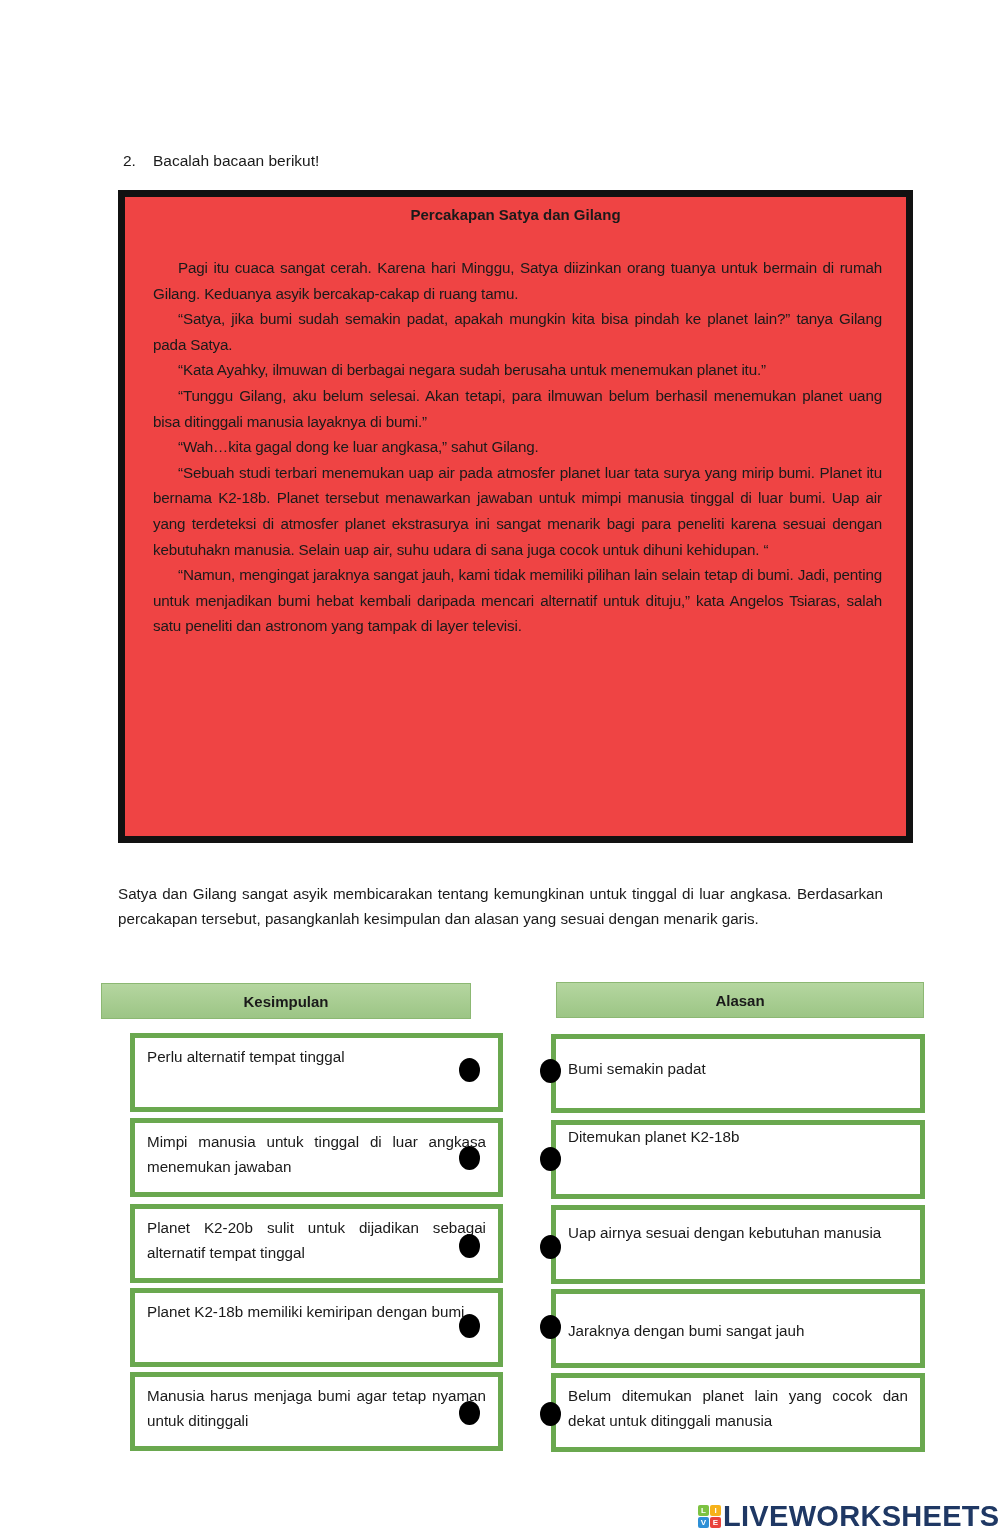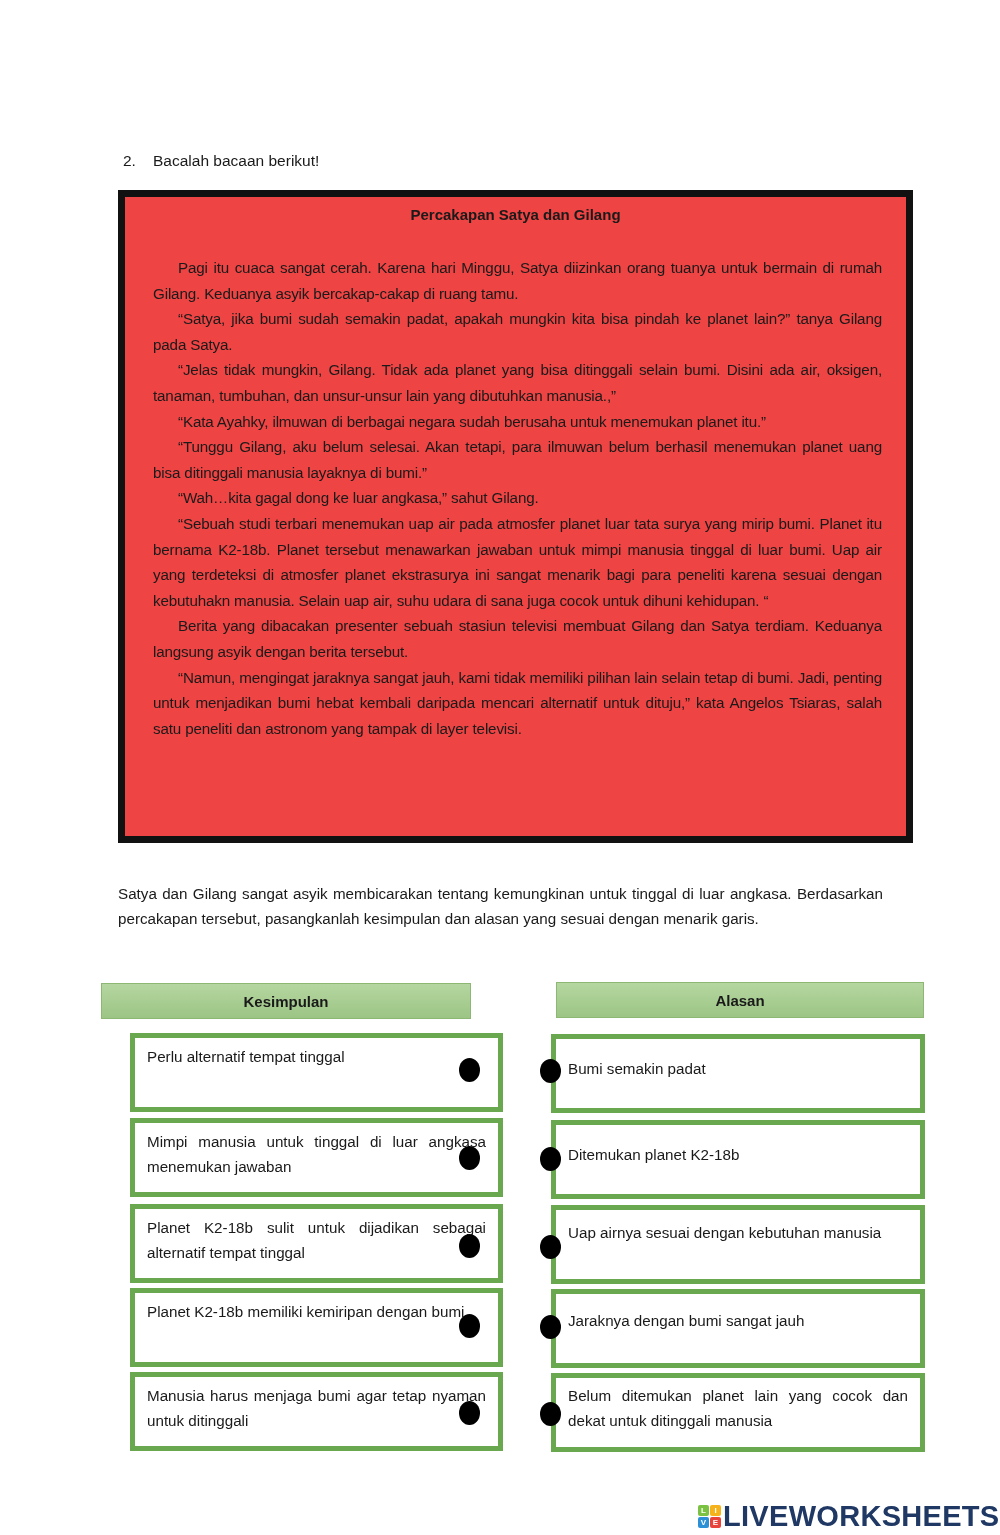--- a/index.html
+++ b/index.html
@@ -38,61 +38,59 @@
 <div class="q-heading">
   <span class="num">2.</span>
   <span>Bacalah bacaan berikut!</span>
 </div>
 
 <div class="reading-box">
   <div class="reading-title">Percakapan Satya dan Gilang</div>
   <div class="reading-body">
     <p>Pagi itu cuaca sangat cerah. Karena hari Minggu, Satya diizinkan orang tuanya untuk bermain di rumah Gilang. Keduanya asyik bercakap-cakap di ruang tamu.</p>
     <p>“Satya, jika bumi sudah semakin padat, apakah mungkin kita bisa pindah ke planet lain?” tanya Gilang pada Satya.</p>
-    <p>“Jelas tidak mungkin, Gilang. Tidak ada planet yang bisa ditinggali selain bumi. Disini ada air, oksigen, tanaman, tumbuhan, dan unsur-unsur lain yang dibutuhkan manusia.,”</p>
     <p>“Kata Ayahky, ilmuwan di berbagai negara sudah berusaha untuk menemukan planet itu.”</p>
     <p>“Tunggu Gilang, aku belum selesai. Akan tetapi, para ilmuwan belum berhasil menemukan planet uang bisa ditinggali manusia layaknya di bumi.”</p>
     <p>“Wah…kita gagal dong ke luar angkasa,” sahut Gilang.</p>
     <p>“Sebuah studi terbari menemukan uap air pada atmosfer planet luar tata surya yang mirip bumi. Planet itu bernama K2-18b. Planet tersebut menawarkan jawaban untuk mimpi manusia tinggal di luar bumi. Uap air yang terdeteksi di atmosfer planet ekstrasurya ini sangat menarik bagi para peneliti karena sesuai dengan kebutuhakn manusia. Selain uap air, suhu udara di sana juga cocok untuk dihuni kehidupan. “</p>
-    <p>Berita yang dibacakan presenter sebuah stasiun televisi membuat Gilang dan Satya terdiam. Keduanya langsung asyik dengan berita tersebut.</p>
     <p>“Namun, mengingat jaraknya sangat jauh, kami tidak memiliki pilihan lain selain tetap di bumi. Jadi, penting untuk menjadikan bumi hebat kembali daripada mencari alternatif untuk dituju,” kata Angelos Tsiaras, salah satu peneliti dan astronom yang tampak di layer televisi.</p>
   </div>
 </div>
 
 <div class="instruction">Satya dan Gilang sangat asyik membicarakan tentang kemungkinan untuk tinggal di luar angkasa. Berdasarkan percakapan tersebut, pasangkanlah kesimpulan dan alasan yang sesuai dengan menarik garis.</div>
 
 <div class="col-header left">Kesimpulan</div>
 <div class="col-header right">Alasan</div>
 
 <div class="card left" style="top:1033px;height:79px;">
   <span class="txt">Perlu alternatif tempat tinggal</span>
 </div>
 <div class="card left" style="top:1118px;height:79px;">
   <span class="txt">Mimpi manusia untuk tinggal di luar angkasa menemukan jawaban</span>
 </div>
 <div class="card left" style="top:1204px;height:79px;">
-  <span class="txt">Planet K2-18b sulit untuk dijadikan sebagai alternatif tempat tinggal</span>
+  <span class="txt">Planet K2-20b sulit untuk dijadikan sebagai alternatif tempat tinggal</span>
 </div>
 <div class="card left" style="top:1288px;height:79px;">
   <span class="txt">Planet K2-18b memiliki kemiripan dengan bumi</span>
 </div>
 <div class="card left" style="top:1372px;height:79px;">
   <span class="txt">Manusia harus menjaga bumi agar tetap nyaman untuk ditinggali</span>
 </div>
 
 <div class="card right" style="top:1034px;height:79px;display:flex;align-items:flex-start;padding-top:18px;">
   <span class="txt">Bumi semakin padat</span>
 </div>
-<div class="card right" style="top:1120px;height:79px;padding-top:18px;">
+<div class="card right" style="top:1120px;height:79px;">
   <span class="txt">Ditemukan planet K2-18b</span>
 </div>
 <div class="card right" style="top:1205px;height:79px;padding-top:11px;">
   <span class="txt">Uap airnya sesuai dengan kebutuhan manusia</span>
 </div>
-<div class="card right" style="top:1289px;height:79px;padding-top:15px;">
+<div class="card right" style="top:1289px;height:79px;padding-top:25px;">
   <span class="txt">Jaraknya dengan bumi sangat jauh</span>
 </div>
 <div class="card right" style="top:1373px;height:79px;padding-top:6px;">
   <span class="txt">Belum ditemukan planet lain yang cocok dan dekat untuk ditinggali manusia</span>
 </div>
 
 <div class="dot" style="left:459px;top:1058px;"></div>
 <div class="dot" style="left:459px;top:1146px;"></div>
 <div class="dot" style="left:459px;top:1234px;"></div>
 <div class="dot" style="left:459px;top:1314px;"></div>

